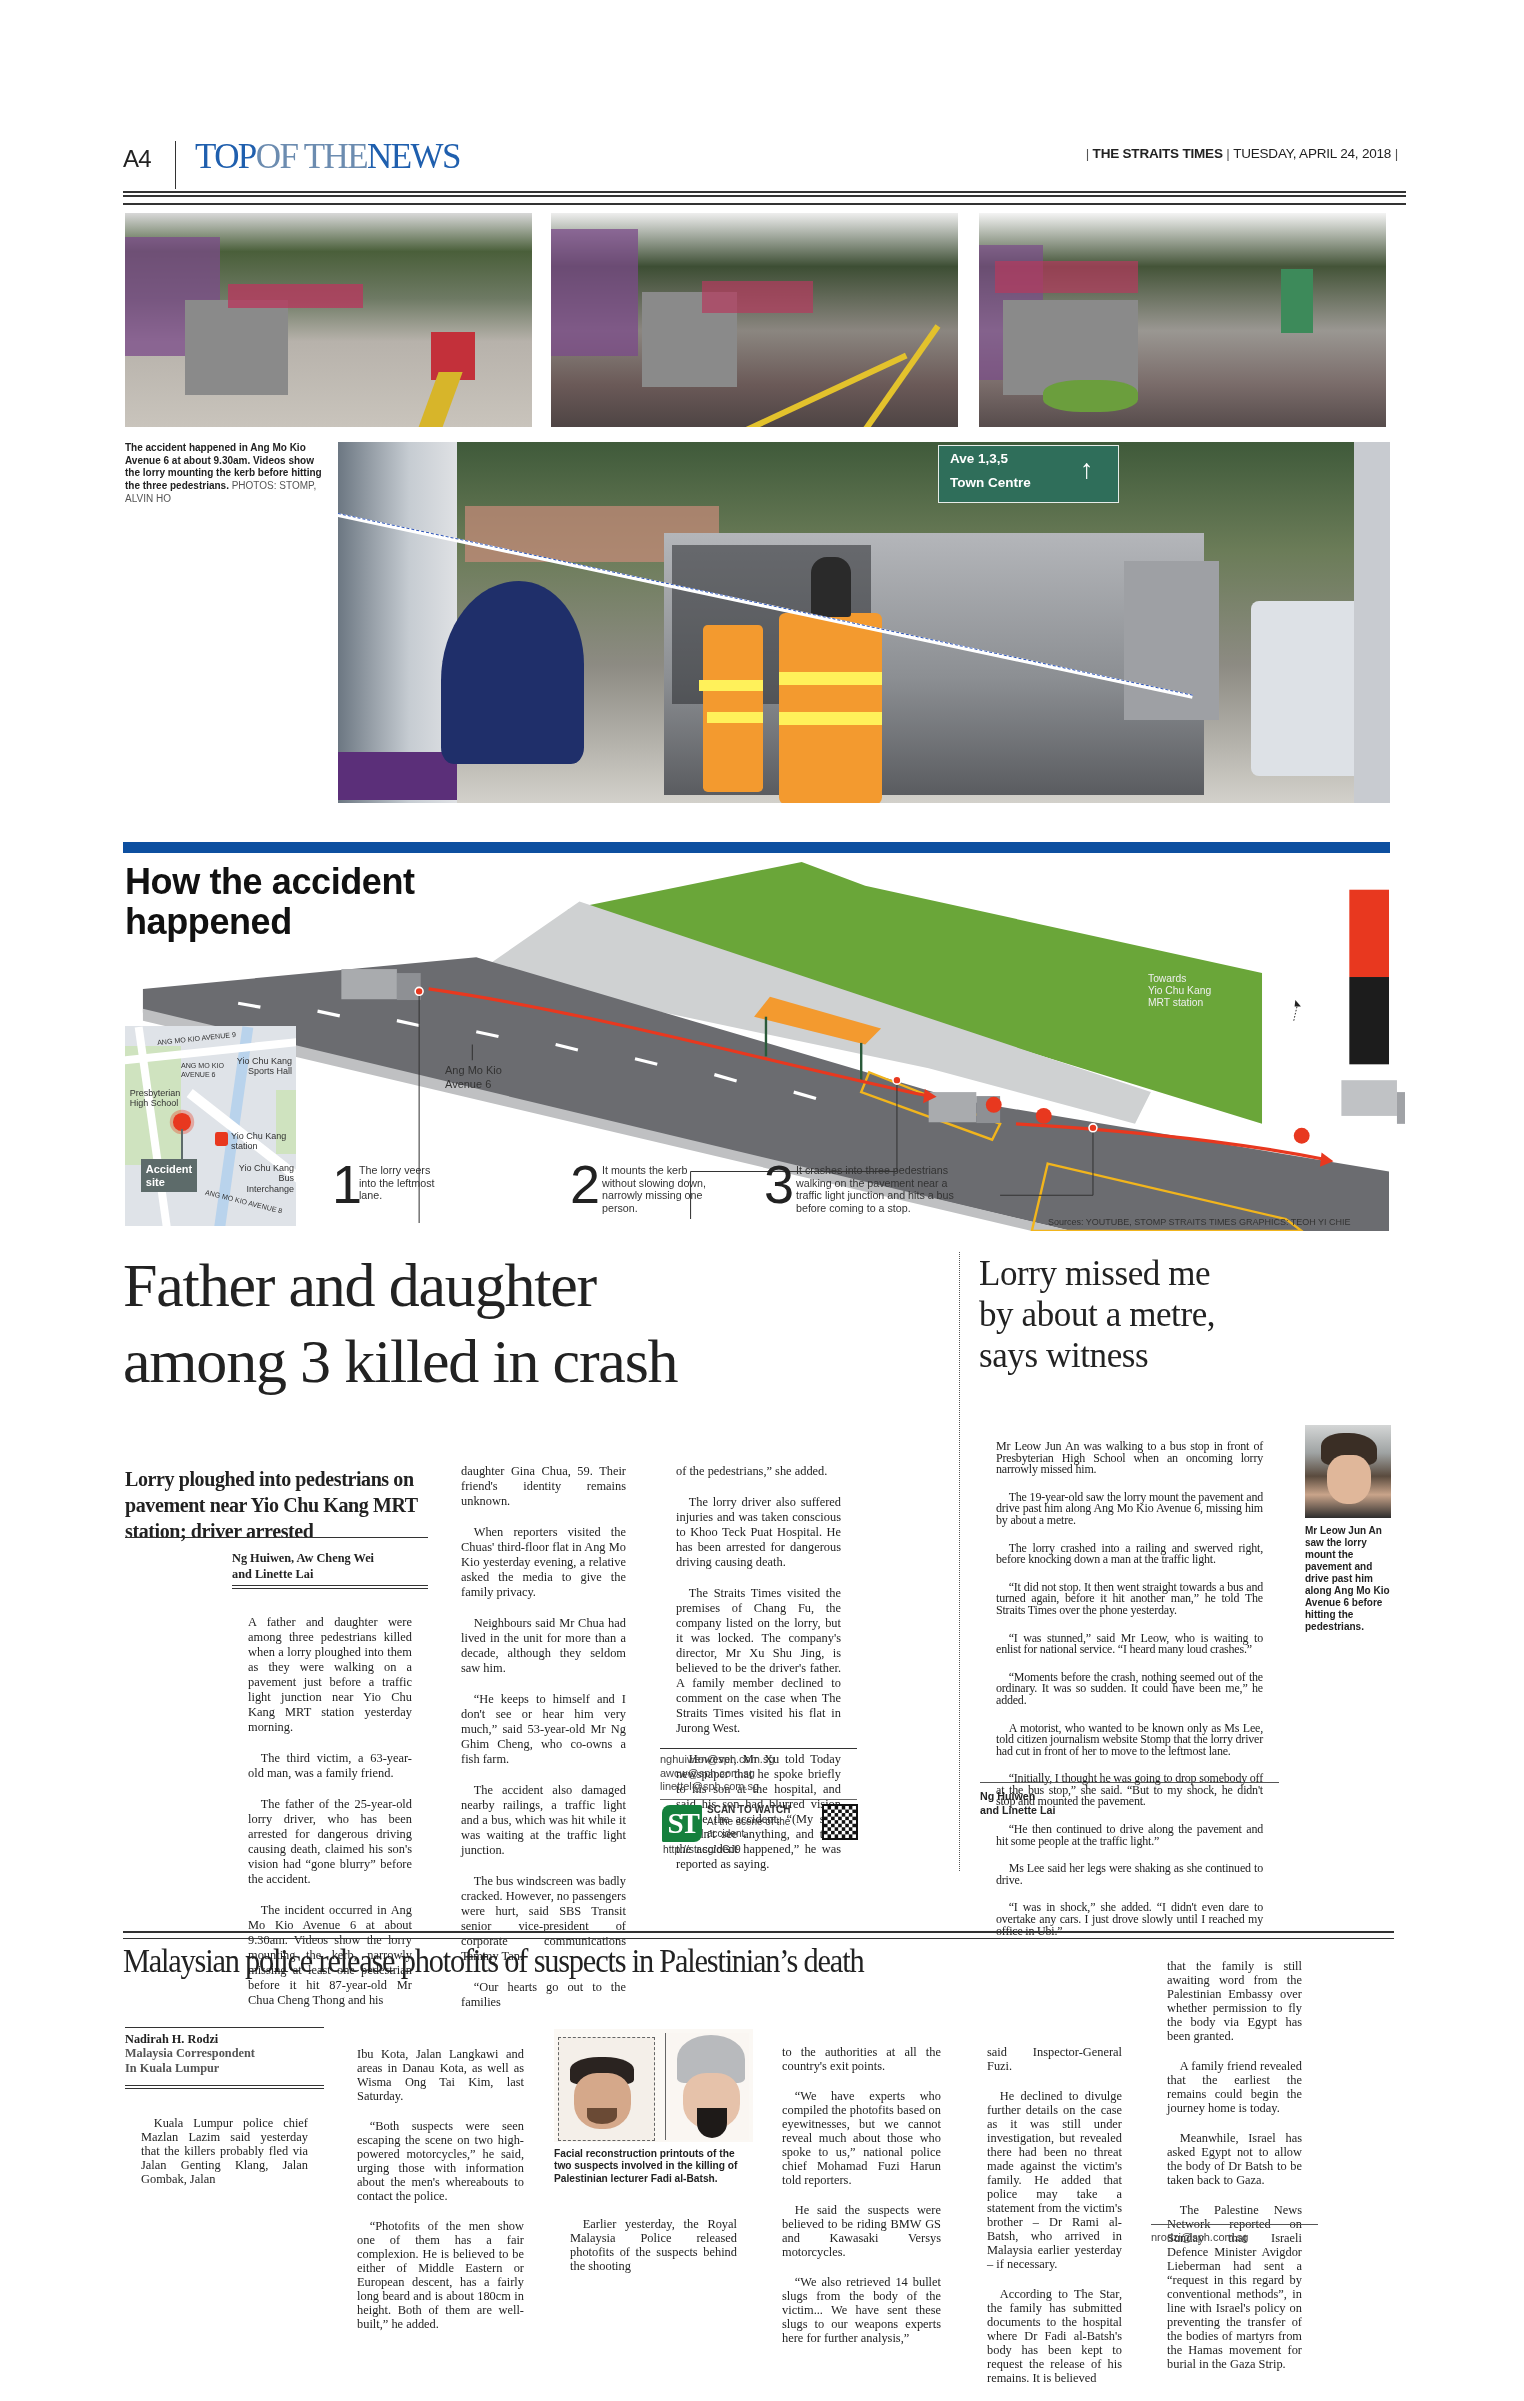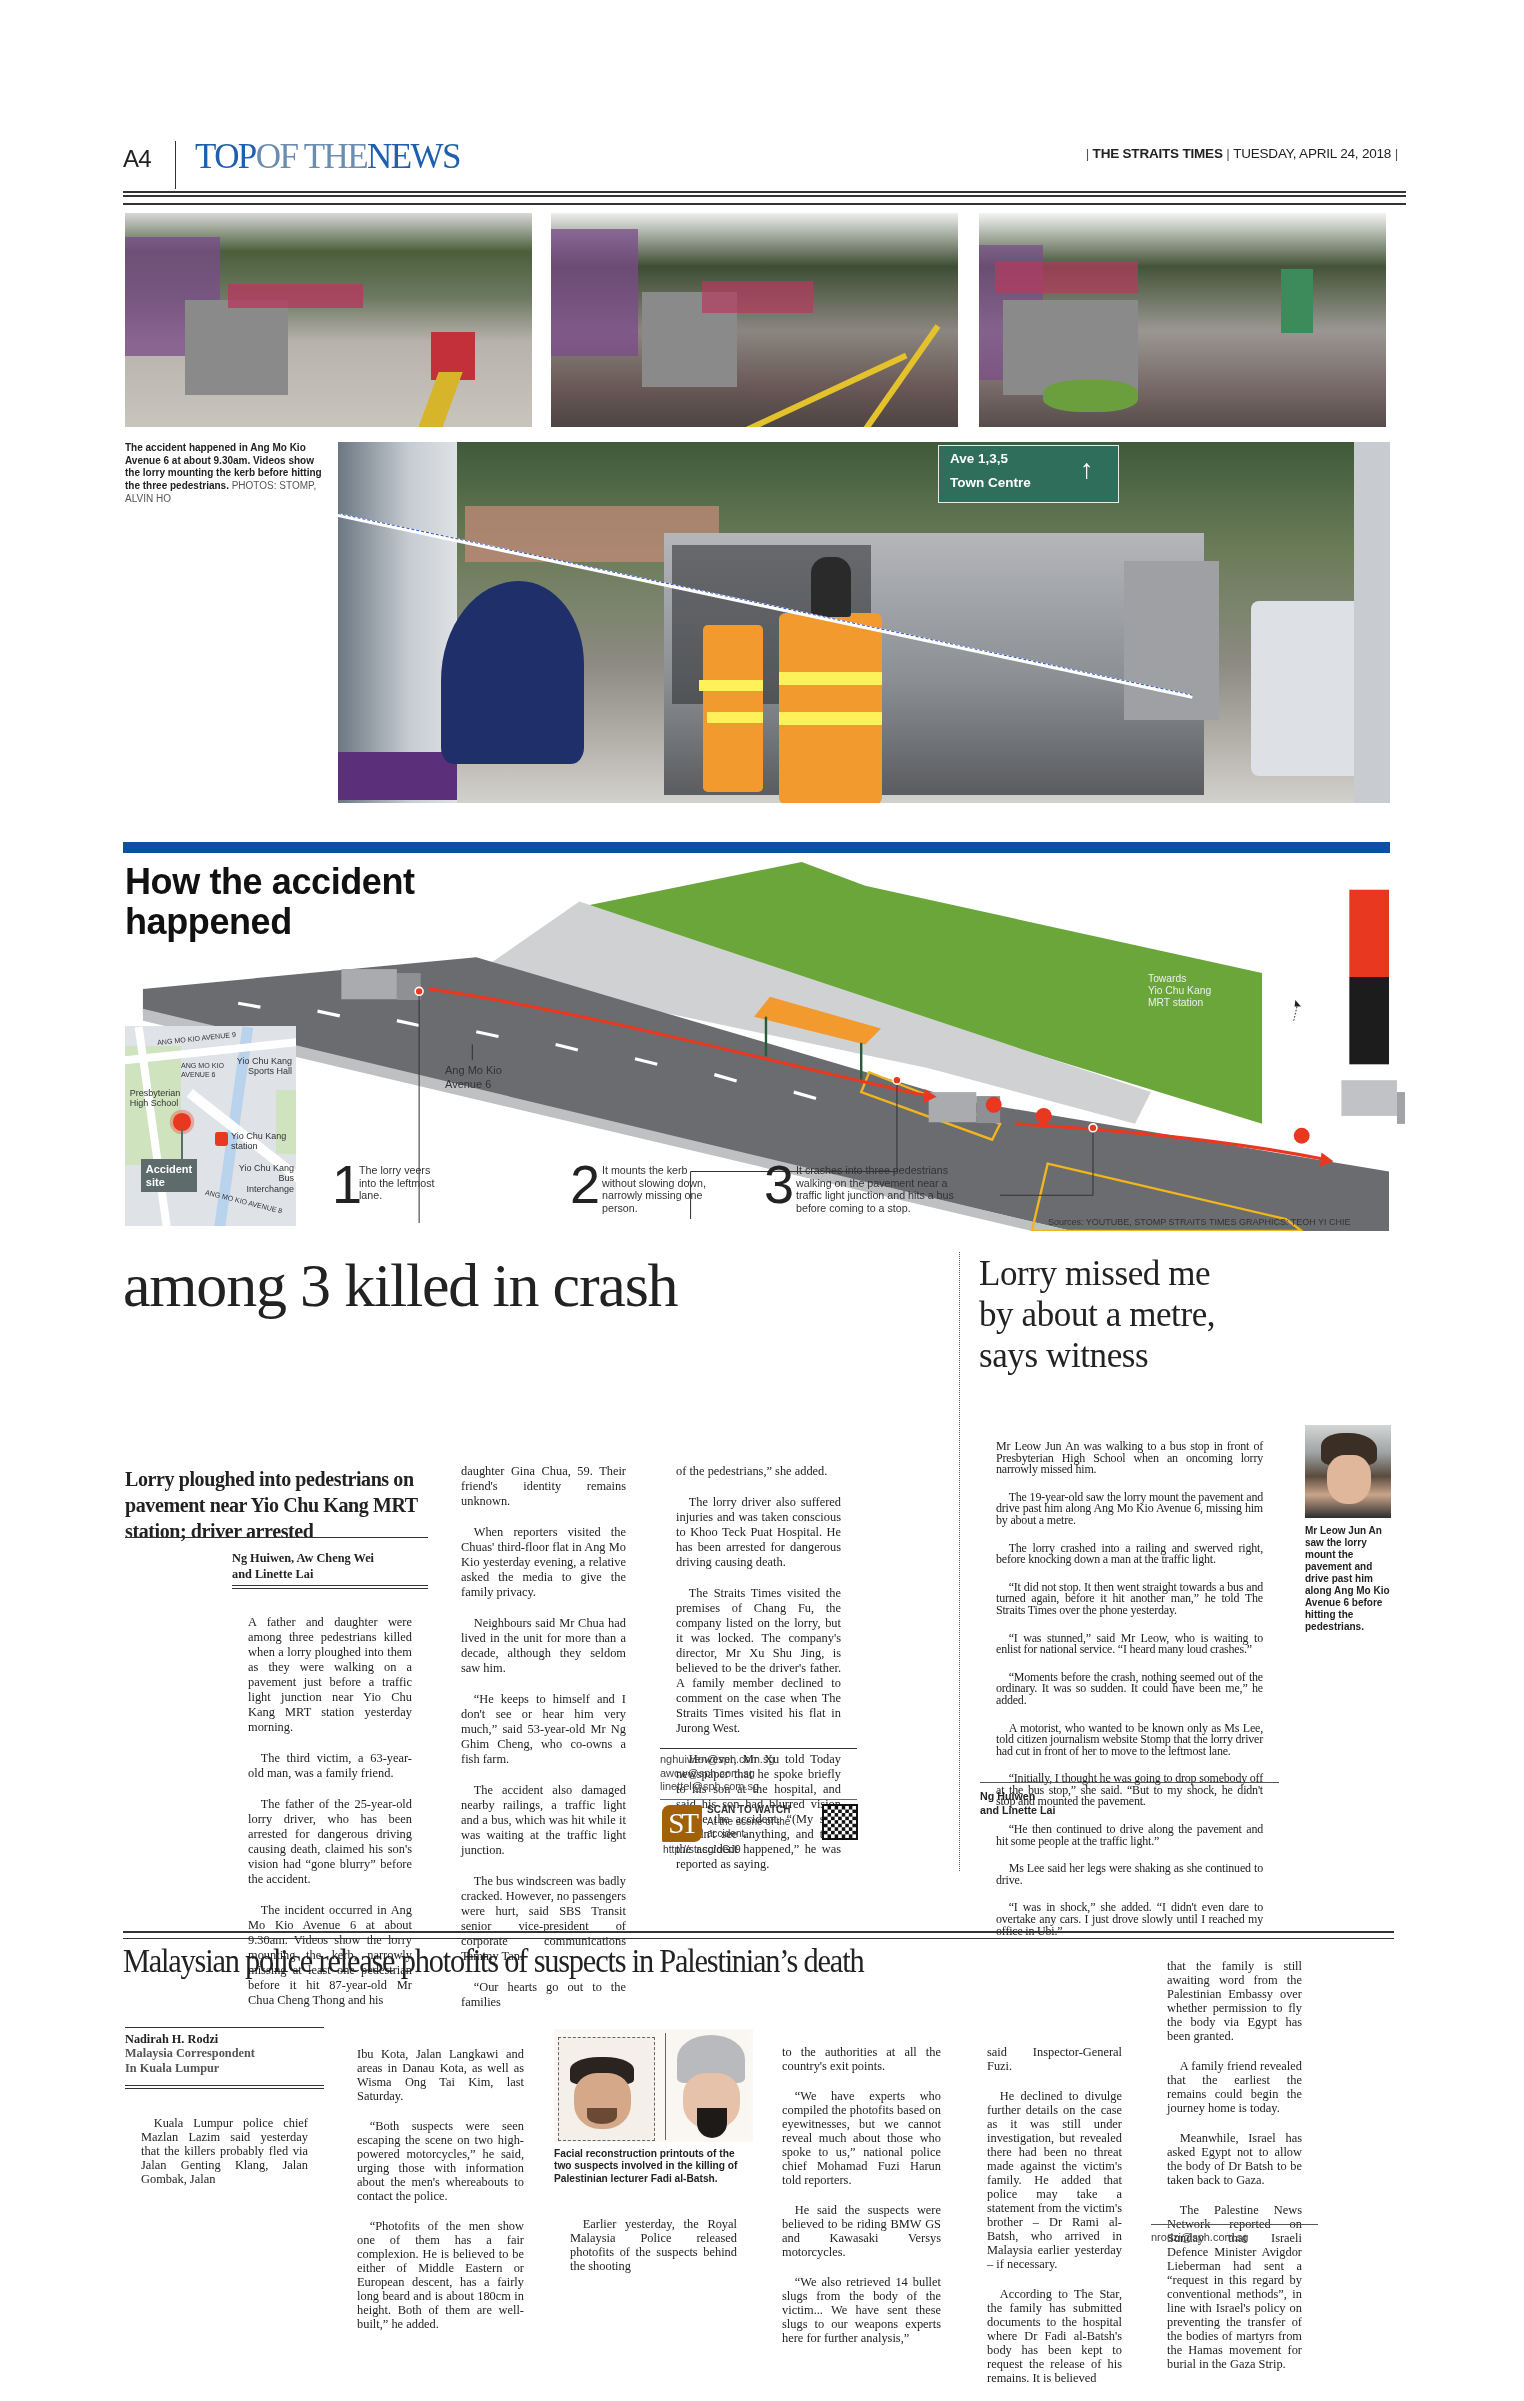--- a/index.html
+++ b/index.html
@@ -207,20 +207,21 @@
   <div class="abs graphic-step-num" style="left:0;top:0;">2</div>
   <div class="abs graphic-step-text" style="left:32px;top:4.8px;width:107px;">It mounts the kerb without slowing down, narrowly missing one person.</div>
 </div>
 <div class="abs" style="left:764px;top:1159px;width:206px;">
   <div class="abs graphic-step-num" style="left:0;top:0;">3</div>
   <div class="abs graphic-step-text" style="left:32px;top:4.8px;width:159px;">It crashes into three pedestrians walking on the pavement near a traffic light junction and hits a bus before coming to a stop.</div>
 </div>
 <div class="abs cond" style="left:1048px;top:1217px;font-size:9px;color:#333;">Sources: YOUTUBE, STOMP   STRAITS TIMES GRAPHICS: TEOH YI CHIE</div>
 
 <div class="abs serif" style="left:123px;top:1247px;font-size:62px;line-height:76px;color:#222;letter-spacing:-1.2px;">
+  <div>Father and daughter</div>
   <div>among 3 killed in crash</div>
 </div>
 
 <div class="abs serif" style="left:125px;top:1466px;width:302px;font-size:20px;line-height:26px;font-weight:bold;color:#222;letter-spacing:-0.4px;">Lorry ploughed into pedestrians on pavement near Yio Chu Kang MRT station; driver arrested</div>
 <div class="abs" style="left:125px;top:1537px;width:303px;height:0.8px;background:#333;"></div>
 <div class="abs serif" style="left:232px;top:1550px;width:197px;font-size:12.3px;line-height:16px;font-weight:bold;color:#222;">
   <div>Ng Huiwen, Aw Cheng Wei</div>
   <div>and Linette Lai</div>
 </div>
 <div class="abs" style="left:232px;top:1585px;width:196px;height:2.4px;border-top:1.6px solid #333;border-bottom:1.6px solid #333;"></div>
@@ -246,21 +247,21 @@
   <p>The Straits Times visited the premises of Chang Fu, the company listed on the lorry, but it was locked. The company's director, Mr Xu Shu Jing, is believed to be the driver's father. A family member declined to comment on the case when The Straits Times visited his flat in Jurong West.</p>
   <p>However, Mr Xu told Today newspaper that he spoke briefly to his son at the hospital, and said his son had blurred vision before the accident. “(My son) couldn't see anything, and then the accident happened,” he was reported as saying.</p>
 </div>
 <div class="abs" style="left:660px;top:1748px;width:197px;height:0.8px;background:#333;"></div>
 <div class="abs sans" style="left:660px;top:1753px;font-size:11px;line-height:13.5px;color:#444;">
   <div>nghuiwen@sph.com.sg</div>
   <div>awcw@sph.com.sg</div>
   <div>linettel@sph.com.sg</div>
 </div>
 <div class="abs" style="left:660px;top:1799px;width:197px;height:0.8px;background:#666;"></div>
-<div class="abs serif" style="left:662px;top:1805px;width:40px;height:37px;background:#a16207;color:#fff;font-size:29px;font-weight:normal;line-height:37px;text-align:center;border-radius:8px 1.6px 8px 1.6px;letter-spacing:-3.2px;">ST</div>
+<div class="abs serif" style="left:662px;top:1805px;width:40px;height:37px;background:#15803d;color:#fff;font-size:29px;font-weight:bold;line-height:37px;text-align:center;border-radius:8px 1.6px 8px 1.6px;letter-spacing:-3.2px;">ST</div>
 <div class="abs sans" style="left:707px;top:1804px;width:91px;font-size:10px;line-height:12px;color:#333;">
   <div style="font-weight:bold;">SCAN TO WATCH</div>
   <div>At the scene of the accident.</div>
 </div>
 <div class="abs sans" style="left:663px;top:1844px;font-size:10.3px;color:#333;">http://str.sg/oGJ9</div>
 <div class="abs" style="left:822px;top:1804px;width:36px;height:36px;background:repeating-conic-gradient(#111 0 25%,#fff 0 50%) 0 0/7.1px 7.1px;border:2.4px solid #111;box-sizing:border-box;"></div>
 
 <div class="abs" style="left:959px;top:1252px;width:0;height:619px;border-left:1.6px dotted #555;"></div>
 <div class="abs serif" style="left:979px;top:1253px;font-size:35px;line-height:41px;color:#222;letter-spacing:-0.4px;">
   <div>Lorry missed me</div>

